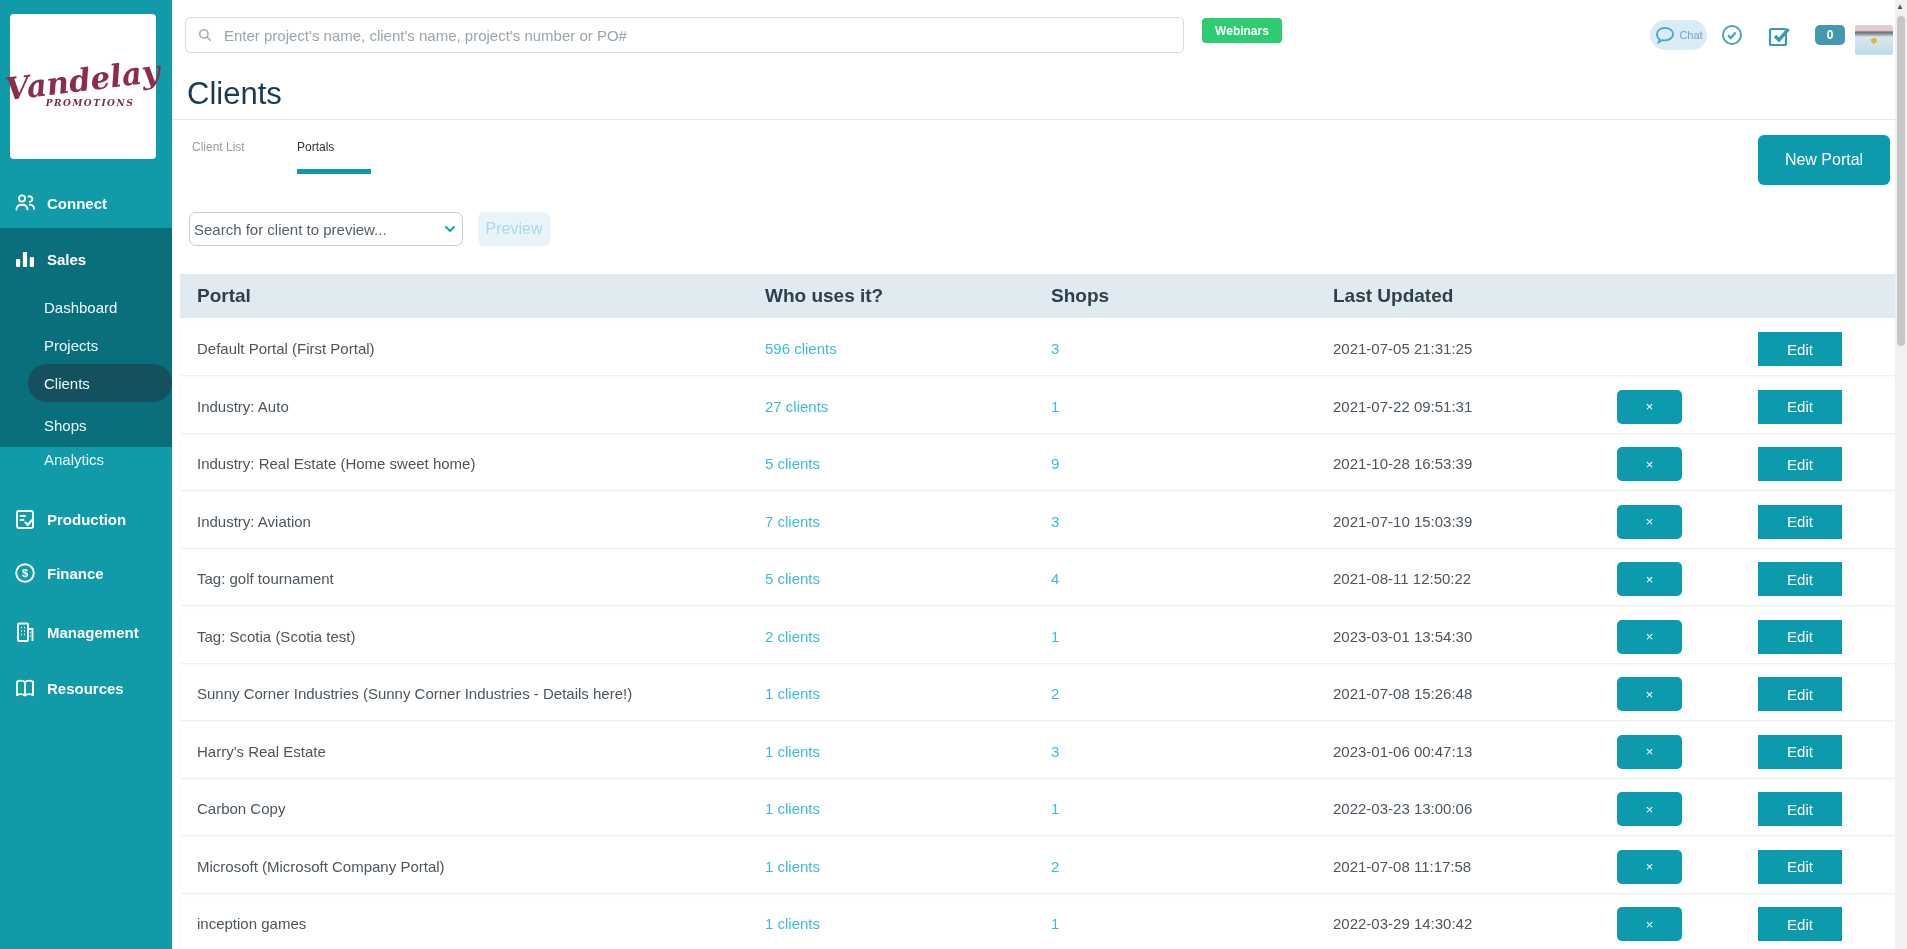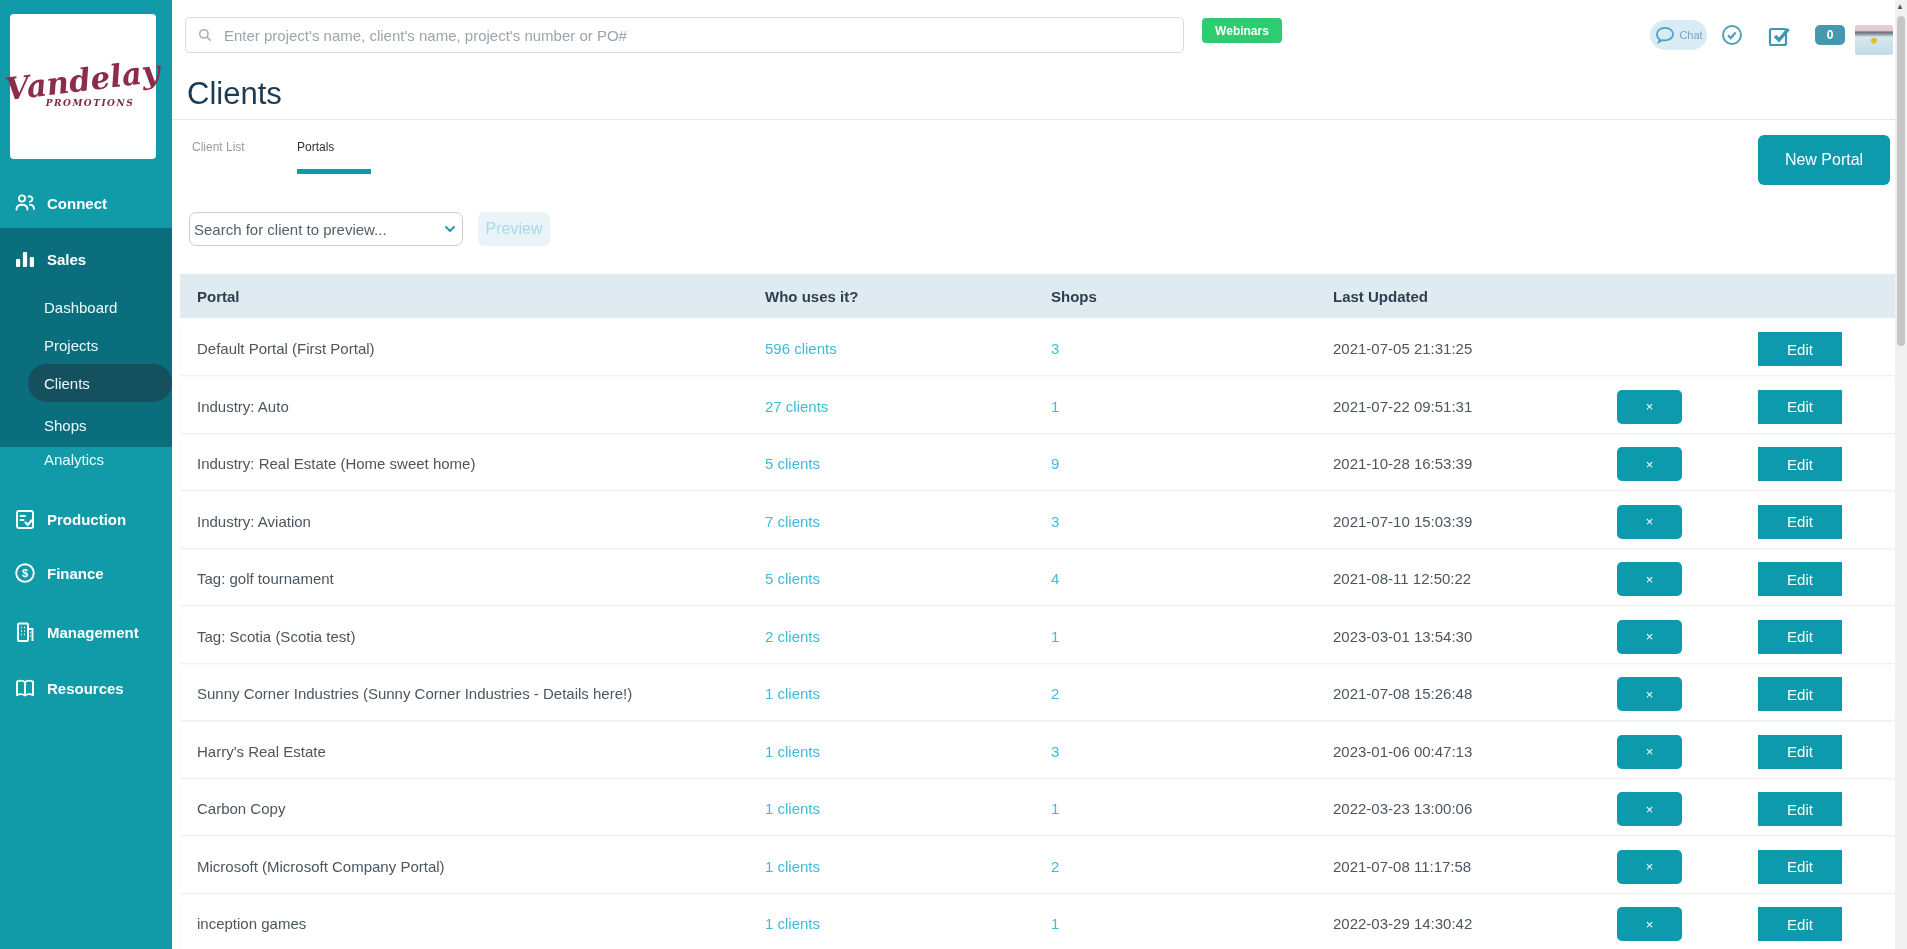--- a/index.html
+++ b/index.html
@@ -70,21 +70,21 @@
   .select-preview{position:absolute;left:17px;top:212px;width:274px;height:34px;border:1px solid #c9cdd0;
        border-radius:7px;background:#fff;display:flex;align-items:center;padding:0 4px;cursor:pointer;}
   .select-preview .ph{flex:1;font-size:15px;color:#55606a;}
   .btn-preview{position:absolute;left:306px;top:212px;width:72px;height:34px;background:#e9f4f9;
        color:#a9d8e8;border:none;border-radius:6px;font-size:16px;cursor:default;
        font-family:"Liberation Sans","DejaVu Sans",sans-serif;}
 
   
   .thead{position:absolute;left:8px;top:274px;width:1715px;height:44px;background:#dfeaf1;}
   .thead span{position:absolute;top:0;height:44px;display:flex;align-items:center;
-       font-size:15px;font-weight:700;color:#2e3f50;}
+       font-size:19px;font-weight:700;color:#2e3f50;}
   .col1{left:17px;} .col2{left:585px;} .col3{left:871px;} .col4{left:1153px;}
   .rows{position:absolute;left:8px;top:322px;width:1715px;}
   .trow{position:relative;width:1715px;height:53px;background:#fff;margin-bottom:4.5px;
        box-shadow:0 1px 2px rgba(0,0,0,.09);border-radius:2px;}
   .trow span,.trow a{position:absolute;top:0;height:53px;display:flex;align-items:center;font-size:15px;}
   .c-portal{left:17px;color:#4c565e;}
   .c-clients{left:585px;color:#3dbbd9;cursor:pointer;text-decoration:none;}
   .c-shops{left:871px;color:#3dbbd9;cursor:pointer;text-decoration:none;}
   .c-date{left:1153px;color:#4c565e;text-align:center;}
   .btn-x{position:absolute;right:213px;top:10px;width:65px;height:34px;background:#0d9aac;color:#fff;

